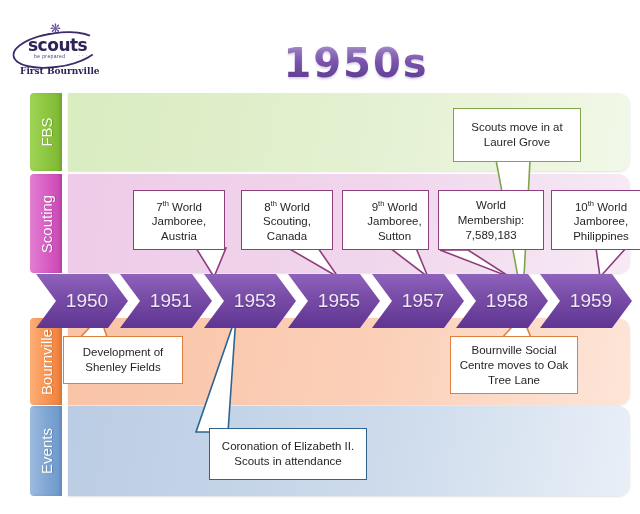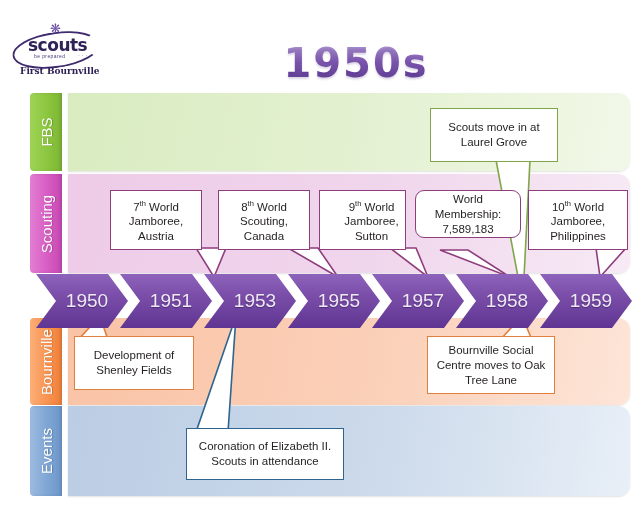--- a/index.html
+++ b/index.html
@@ -101,20 +101,21 @@
     color: #efe9f6; font-size: 19px; padding-left: 10px;
     text-shadow: 0 1px 1px rgba(40,20,70,.5);
   }
 
   
   .callout {
     position: absolute; background: #ffffff;
     display: flex; align-items: center; justify-content: center;
     text-align: center; color: #231f20; font-size: 11.5px; line-height: 15px;
     padding: 4px 6px;
+    margin-left: 23px;
   }
   .callout sup { font-size: 7.5px; vertical-align: super; }
   .co-scouting { border: 1.6px solid #8e3d7d; }
   .co-fbs { border: 1.6px solid #7fa64a; }
   .co-bournville { border: 1.6px solid #e08040; }
   .co-events { border: 1.6px solid #2e6490; }
 
   
   #links { position: absolute; left: 0; top: 0; width: 640px; height: 514px; pointer-events: none; }
 </style>
@@ -217,31 +218,31 @@
       <span>8</span><sup>th</sup><span> World Scouting, Canada</span>
     </span>
   </div>
 
   <div class="callout co-scouting" style="left:319px; top:190px; width:87px; height:60px;padding-left:24px;">
     <span>
       <span>9</span><sup>th</sup><span> World Jamboree, Sutton</span>
     </span>
   </div>
 
-  <div class="callout co-scouting" style="left:415px; top:190px; width:106px; height:48px;border-radius:9px;">
+  <div class="callout co-scouting" style="left:415px; top:190px; width:106px; height:60px;">
     <span>World Membership: 7,589,183</span>
   </div>
 
   <div class="callout co-scouting" style="left:528px; top:190px; width:100px; height:60px;">
     <span>
       <span>10</span><sup>th</sup><span> World Jamboree, Philippines</span>
     </span>
   </div>
 
-  <div class="callout co-bournville" style="left:74px; top:336px; width:120px; height:54px;">
+  <div class="callout co-bournville" style="left:40px; top:336px; width:120px; height:48px;">
     <span>Development of Shenley Fields</span>
   </div>
 
   <div class="callout co-bournville" style="left:427px; top:336px; width:128px; height:58px;">
     <span>Bournville Social Centre moves to Oak Tree Lane</span>
   </div>
 
   <div class="callout co-events" style="left:186px; top:428px; width:158px; height:52px;">
     <span>Coronation of Elizabeth II. Scouts in attendance</span>
   </div>

